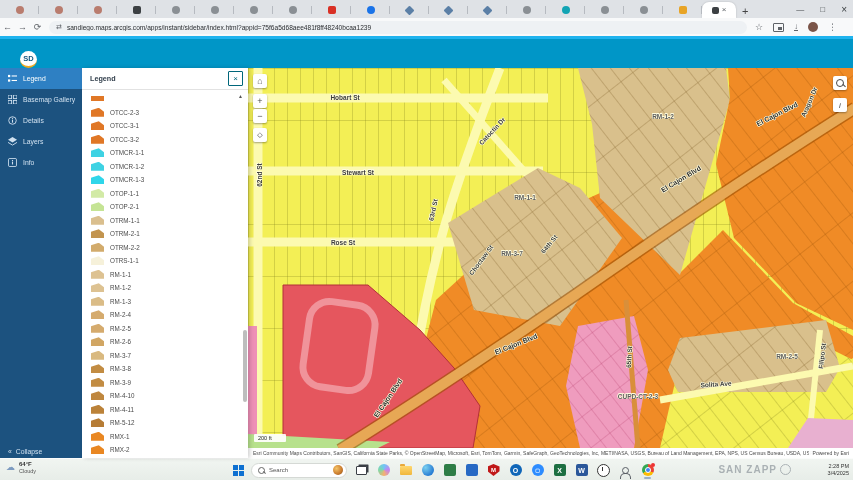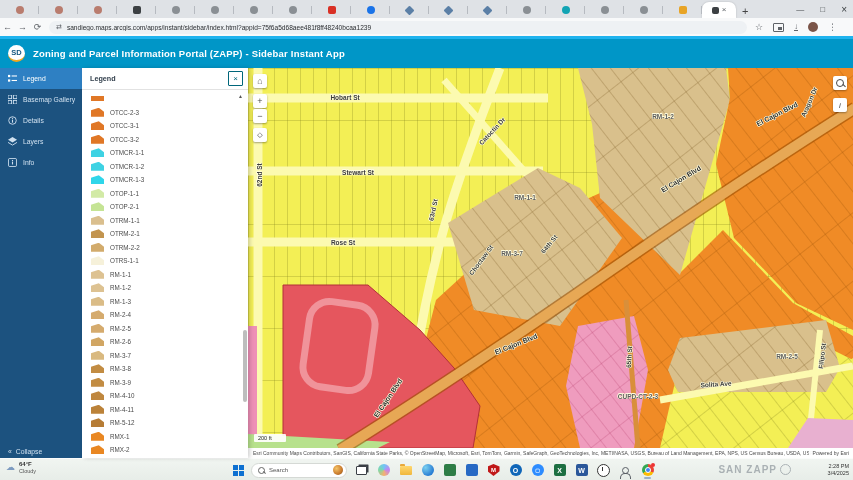--- a/index.html
+++ b/index.html
@@ -23,21 +23,21 @@
   .url{font-size:6.6px;color:#2a2d31;white-space:nowrap;overflow:hidden;}
   .tune{font-size:7px;color:#5f6368;}
   .tbicons{display:flex;align-items:center;gap:10px;margin-left:8px;}
   .tbico{font-size:9px;color:#5f6368;line-height:1;}
   .pip{width:9px;height:7px;border:1px solid #5f6368;border-radius:1px;position:relative;}
   .pip:after{content:"";position:absolute;right:1px;bottom:1px;width:4px;height:3px;background:#5f6368;}
   .avatar{width:10px;height:10px;border-radius:50%;background:#7a5448;}
   .dl{font-size:8px;color:#5f6368;border-bottom:1px solid #5f6368;line-height:7px;}
   .blueline{position:absolute;left:0;top:36px;width:853px;height:3px;background:#1fb3ee;}
   
-  .appheader{position:absolute;left:0;top:39px;width:853px;height:29px;background:#0096c7;display:flex;align-items:center;padding-left:8px;box-sizing:border-box;gap:8px;}
+  .appheader{position:absolute;left:0;top:39px;width:853px;height:29px;background:#0096c7;display:flex;align-items:flex-end;padding-left:20px;box-sizing:border-box;gap:8px;}
   .sdlogo{width:17px;height:17px;background:#fff;border-radius:50%;display:flex;align-items:center;justify-content:center;font-size:7.5px;font-weight:bold;color:#14567f;border-bottom:2px solid #f2a81d;box-sizing:border-box;}
   .apptitle{color:#fff;font-size:9.5px;font-weight:600;letter-spacing:.2px;}
   
   .content{position:absolute;left:0;top:68px;width:853px;height:390px;display:flex;}
   .sidebar{width:82px;background:#1c527f;position:relative;flex:none;}
   .sbitem{height:21px;display:flex;align-items:center;gap:6px;padding-left:8px;color:#cfe0ef;font-size:6.8px;}
   .sbitem.active{background:#2e80c3;color:#fff;}
   .sbicon{width:9px;height:9px;flex:none;}
   .collapse{position:absolute;bottom:3px;left:8px;display:flex;align-items:center;gap:4px;color:#cfe0ef;font-size:6.8px;}
   
@@ -185,21 +185,20 @@
       <span class="pip"></span>
       <span class="dl">↓</span>
       <span class="avatar"></span>
       <span class="tbico">⋮</span>
     </div>
   </div>
   <div class="blueline"></div>
 
   <div class="appheader">
     <div class="sdlogo">SD</div>
-    <div class="apptitle">Zoning and Parcel Information Portal (ZAPP) - Sidebar Instant App</div>
   </div>
 
   <div class="content">
 
     <nav class="sidebar">
       <div class="sbitem active">
         <svg class="sbicon" viewBox="0 0 10 10">
             <rect x="0" y="1" width="2.5" height="2.5" fill="currentColor"></rect>
             <rect x="4" y="1.6" width="6" height="1.2" fill="currentColor"></rect>
             <rect x="0" y="6" width="2.5" height="2.5" fill="currentColor"></rect>

